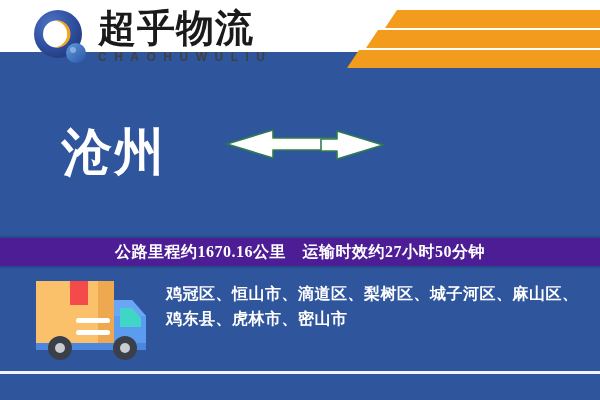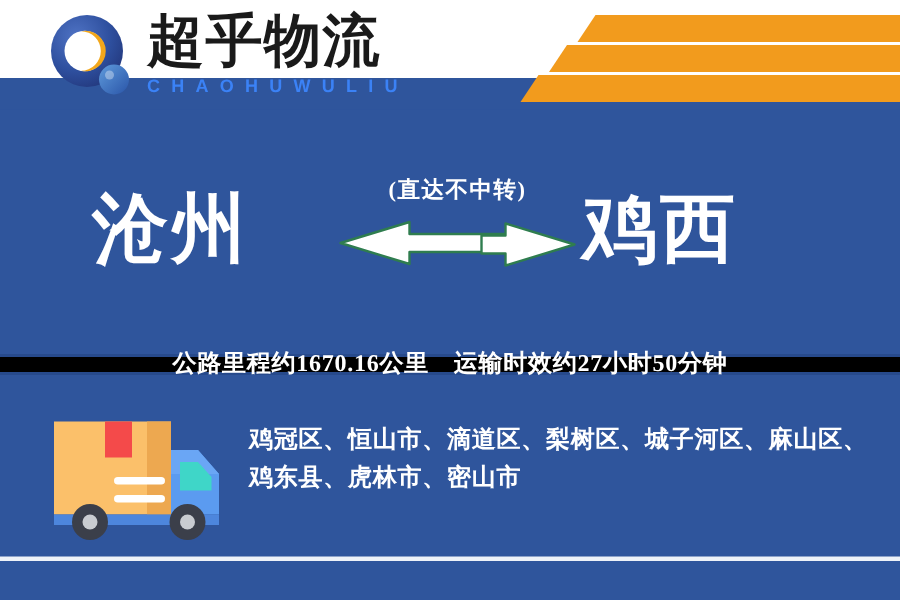--- a/index.html
+++ b/index.html
@@ -42,21 +42,21 @@
     color: #1a1a1a;
     letter-spacing: 1px;
     white-space: nowrap;
   }
   .logo-en {
     margin-top: 2px;
     font-family: "Liberation Sans", sans-serif;
     font-weight: bold;
     font-size: 12px;
     line-height: 14px;
-    color: #3b82f6;
+    color: #404040;
     letter-spacing: 7.5px;
     white-space: nowrap;
   }
 
   .stripes {
     position: absolute;
     left: 345px; top: 6px;
     width: 255px; height: 62px;
   }
 
@@ -100,22 +100,22 @@
   .arrow-wrap {
     width: 160px;
     height: 40px;
     margin: 6px 0 4px 0;
   }
 
   
   .orange-bar {
     position: absolute;
     left: 0; top: 236px;
-    width: 600px; height: 14px;
-    background: #000000;
+    width: 600px; height: 32px;
+    background: #4c1d95;
     border-top: 2px solid #274a8c;
     border-bottom: 2px solid #274a8c;
     box-sizing: border-box;
     display: flex;
     align-items: center;
     justify-content: center;
   }
   .orange-bar-text {
     color: #ffffff;
     font-family: "Liberation Serif", "DejaVu Serif", serif;
@@ -190,24 +190,22 @@
         <polygon points="52,4 255,4 255,22 40,22" fill="#f29b1d"></polygon>
         <polygon points="33,24 255,24 255,42 21,42" fill="#f29b1d"></polygon>
         <polygon points="14,44 255,44 255,62 2,62" fill="#f29b1d"></polygon>
       </svg>
     </div>
   </div>
 
   <div class="panel"></div>
 
   <div class="city city-origin">沧州</div>
-  <div class="city city-dest">鸡西</div>
 
   <div class="mid">
-    <div class="mid-top">(直达不中转)</div>
 
     <div class="arrow-wrap">
       <svg width="160" height="40" viewBox="0 0 160 40">
         <g stroke="#2f7d4f" stroke-width="1.6" stroke-linejoin="round" fill="#ffffff">
           <polygon points="2,20 48,6 48,14 118,14 118,26 48,26 48,34"></polygon>
           <polygon points="158,20 112,34 112,26 42,26 42,14 112,14 112,6" fill="#ffffff" opacity="0"></polygon>
         </g>
         <g stroke="#2f7d4f" stroke-width="1.6" stroke-linejoin="round" fill="#ffffff">
           <polygon points="158,21 112,7 112,15 96,15 96,27 112,27 112,35"></polygon>
         </g>

